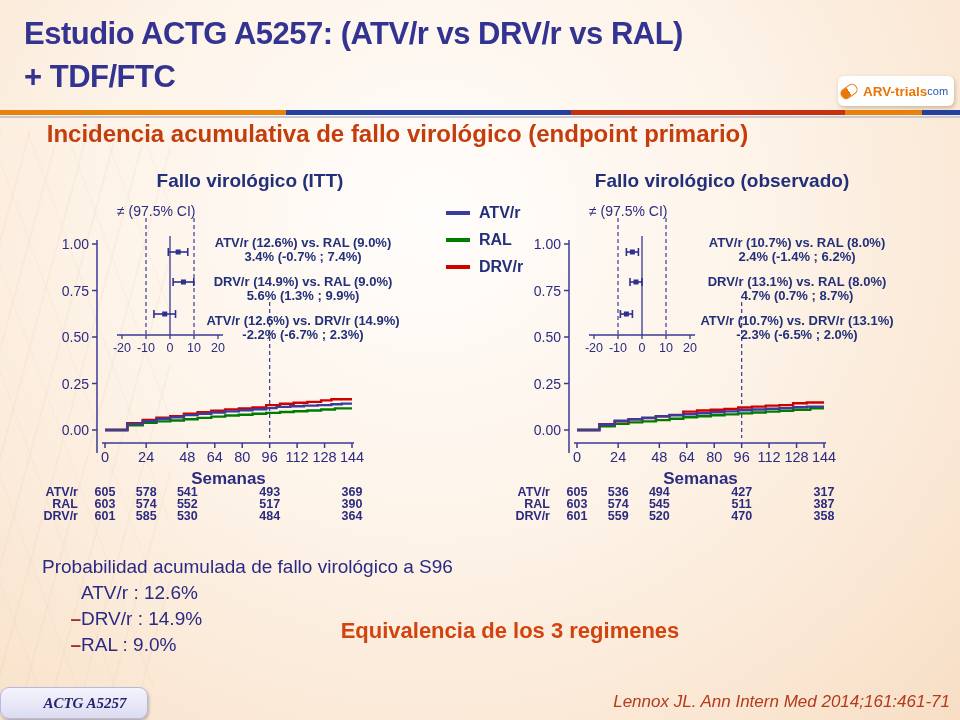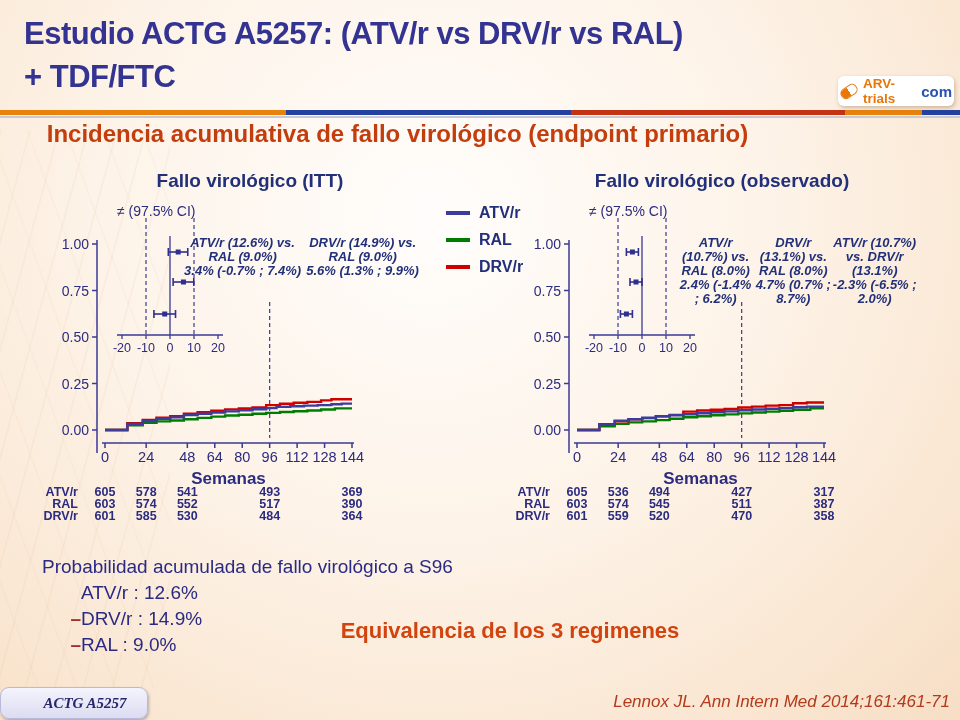--- a/index.html
+++ b/index.html
@@ -18,30 +18,30 @@
   
   #title{position:absolute;left:24px;top:12px;font-size:31px;line-height:43px;font-weight:bold;color:#333392;letter-spacing:-.5px;}
   #divider{position:absolute;left:0;top:110px;width:960px;height:5px;
     background:linear-gradient(to right,#e8820c 0 29.8%,#24419f 29.8% 59.5%,#c33211 59.5% 88%,#e8820c 88% 96%,#24419f 96% 100%);}
   #divider-silver{position:absolute;left:0;top:116px;width:960px;height:2px;background:#c9c9d6;}
   #logo{position:absolute;right:6px;top:76px;width:112px;height:30px;background:#ffffff;border-radius:6px;
     box-shadow:1px 2px 4px rgba(120,80,40,.35);display:flex;align-items:center;padding:0 2px;z-index:5;}
   #pill{width:16px;height:9px;border-radius:5px;border:1px solid #e87609;
     background:linear-gradient(90deg,#e87609 50%,#ffffff 50%);transform:rotate(-35deg);margin-right:5px;flex:none;}
   #logo .brand{font-size:13.5px;font-weight:bold;color:#e87609;}
-  #logo .tld{font-size:15px;font-weight:bold;color:#2853b0;}
+  #logo .tld{font-size:11px;font-weight:normal;color:#2853b0;}
   #subtitle{position:absolute;left:0;top:120px;width:795px;text-align:center;font-size:24px;font-weight:bold;color:#c43d0d;}
   
   .chart{position:absolute;top:165px;width:420px;height:372px;}
   #chart0{left:40px;} #chart1{left:512px;}
   .chart-title{position:absolute;top:5px;left:0;width:420px;text-align:center;font-size:19px;font-weight:bold;color:#22307a;}
   .chart svg{position:absolute;top:35px;left:0;}
   #slide svg text{font-family:"Liberation Sans",sans-serif;fill:#2b2b80;}
-  .cmp{position:absolute;top:71px;width:240px;display:flex;flex-direction:row;gap:0;text-align:center;
-    font-size:13px;line-height:14px;font-weight:bold;color:#22307a;z-index:3;font-style:italic;}
+  .cmp{position:absolute;top:71px;width:240px;display:flex;flex-direction:column;gap:11px;text-align:center;
+    font-size:13px;line-height:14px;font-weight:bold;color:#22307a;z-index:3;}
   #chart0 .cmp{left:143px;} #chart1 .cmp{left:165px;}
   
   #legend{position:absolute;left:446px;top:199px;}
   .leg-row{display:flex;align-items:center;height:27px;}
   .leg-swatch{width:24px;height:4px;margin-right:9px;}
   .leg-label{font-size:16px;font-weight:bold;color:#22307a;}
   
   #prob-heading{position:absolute;left:42px;top:556px;font-size:19px;color:#2a2a85;}
   #prob-items{position:absolute;left:55px;top:580px;}
   .prob-row{display:flex;line-height:26px;font-size:19px;color:#2a2a85;text-align:right;}
@@ -161,20 +161,24 @@
       </svg>
     <div class="cmp">
       <div>
         <div>ATV/r (12.6%)  vs.  RAL (9.0%)</div>
         <div>3.4% (-0.7% ; 7.4%)</div>
       </div>
       <div>
         <div>DRV/r (14.9%)  vs.  RAL (9.0%)</div>
         <div>5.6% (1.3% ; 9.9%)</div>
       </div>
+      <div>
+        <div>ATV/r (12.6%)  vs.  DRV/r (14.9%)</div>
+        <div>-2.2% (-6.7% ; 2.3%)</div>
+      </div>
     </div>
   </div>
 
   <div class="chart" id="chart1">
     <div class="chart-title">Fallo virológico (observado)</div>
     <svg width="420" height="337" viewBox="0 0 420 337">
         <line x1="57" y1="40" x2="57" y2="253" stroke="#3a3a94" stroke-width="1.5"></line>
         <line x1="52" y1="44" x2="57" y2="44" stroke="#3a3a94" stroke-width="1.5"></line>
         <text x="49" y="49" text-anchor="end" font-size="14">1.00</text>
         <line x1="52" y1="90.5" x2="57" y2="90.5" stroke="#3a3a94" stroke-width="1.5"></line>

